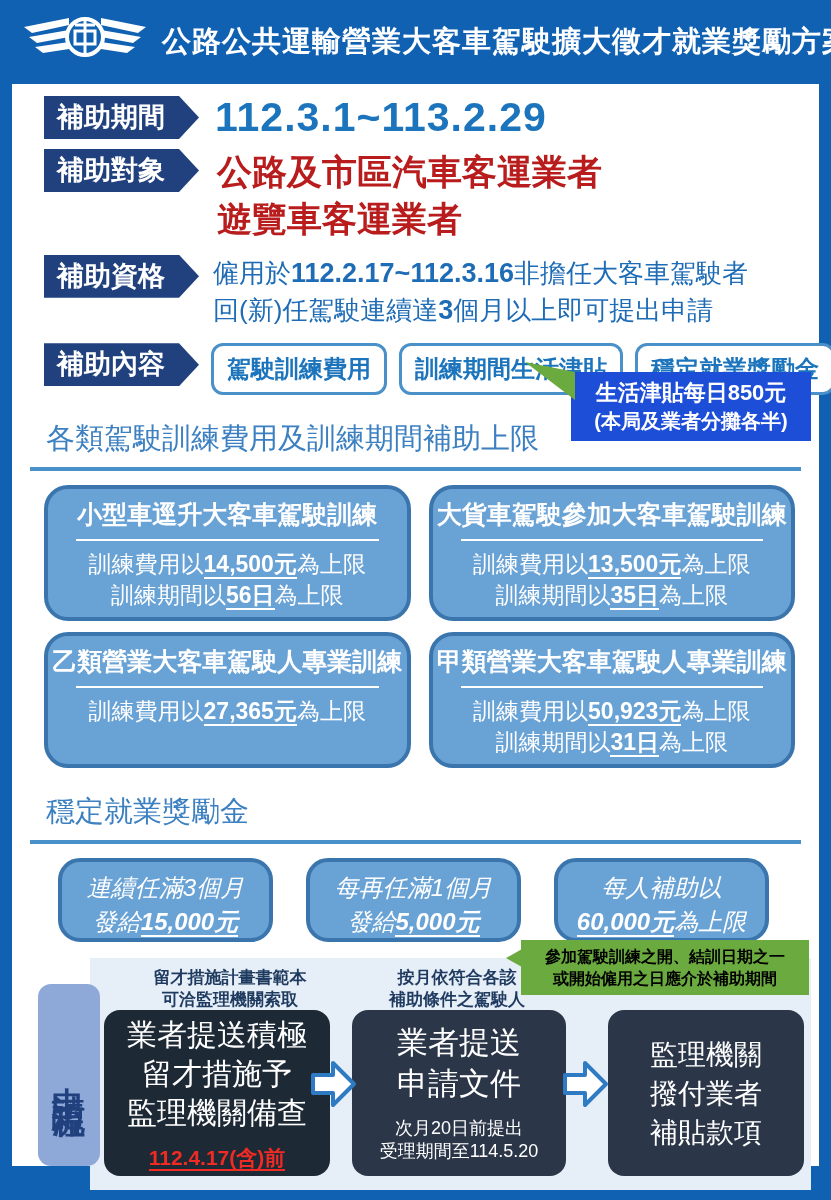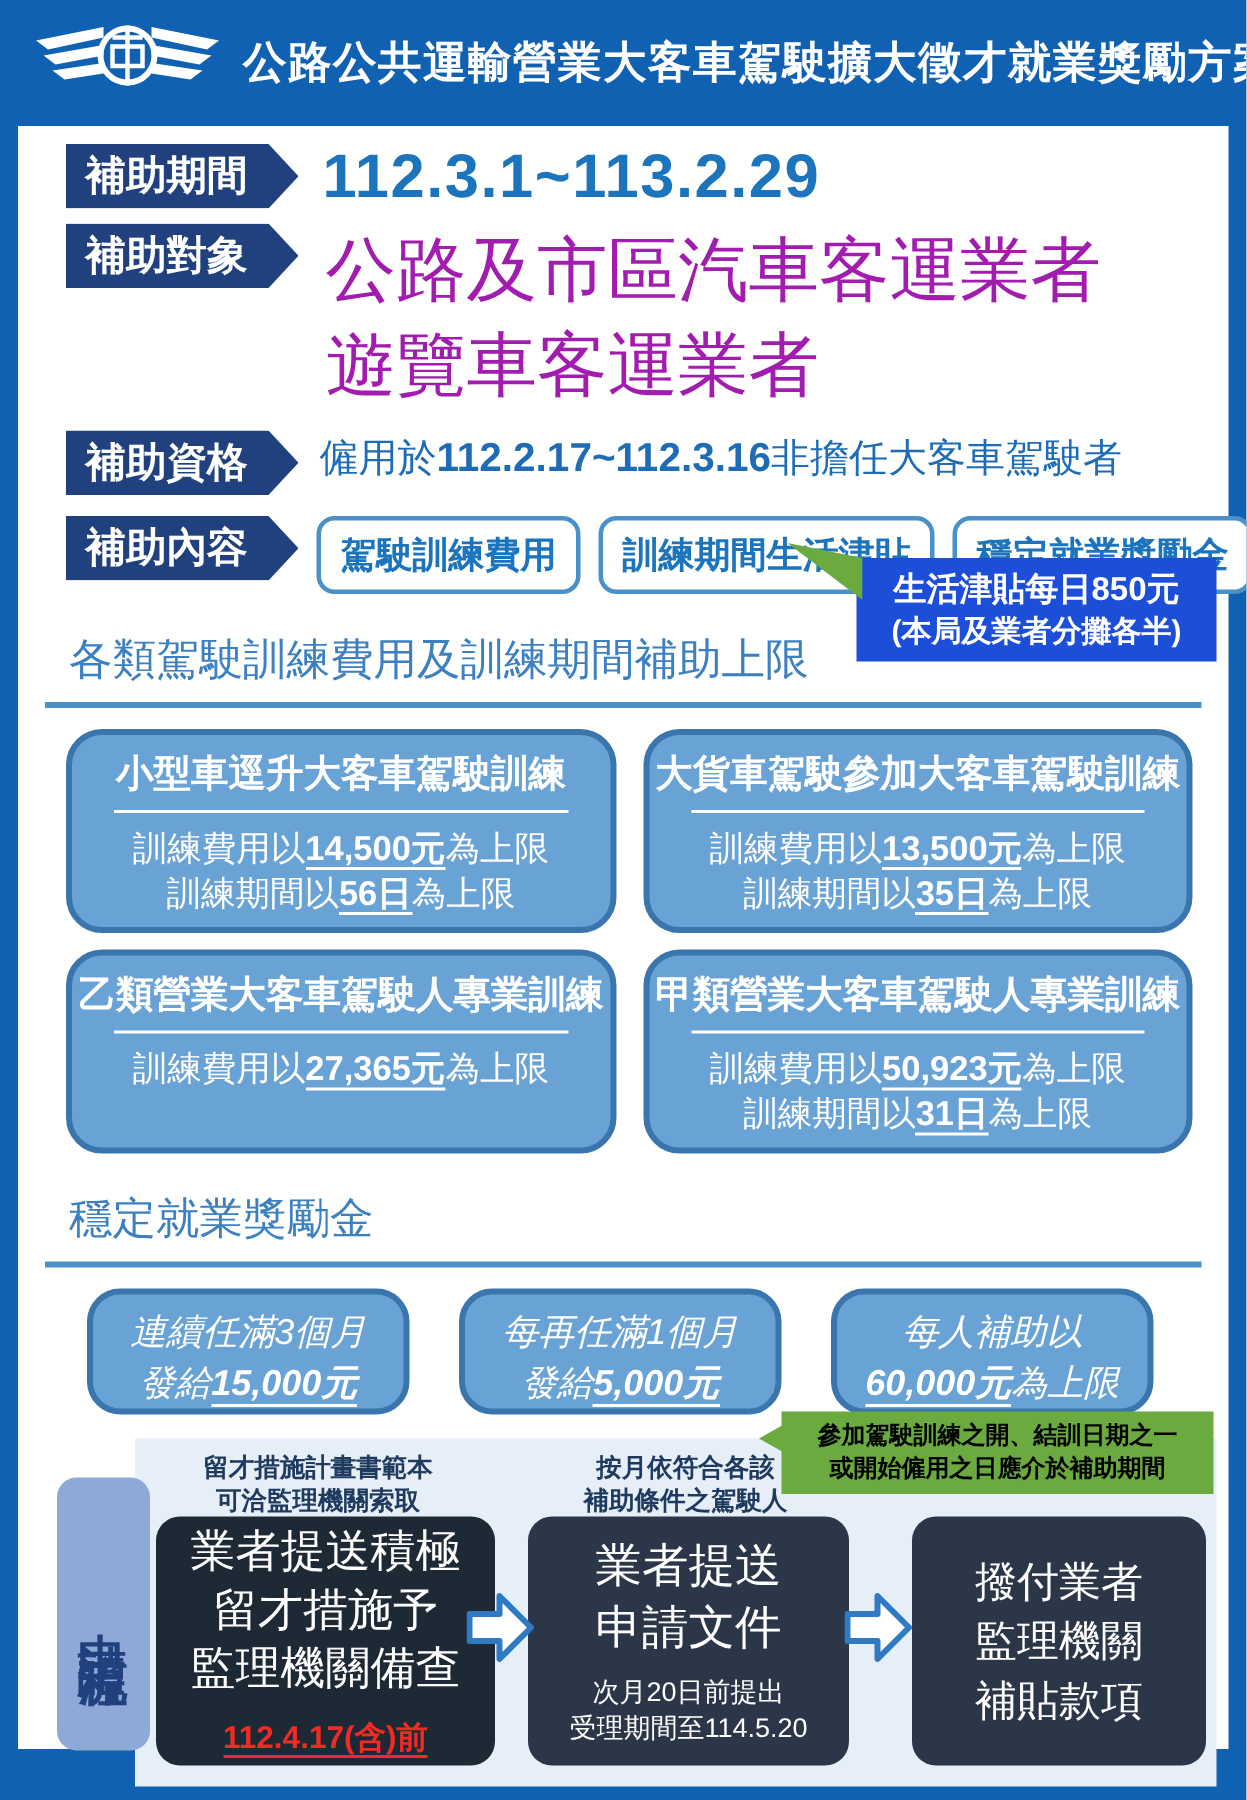--- a/index.html
+++ b/index.html
@@ -12,21 +12,21 @@
   
   .content{position:absolute;top:84px;left:12px;right:12px;bottom:34px;background:#ffffff;padding-top:8px;}
   
   .row{display:flex;align-items:flex-start;margin-left:32px;}
   .tag{flex:0 0 auto;background:#20407e;color:#fff;font-weight:bold;font-size:27px;
        padding:8px 34px 8px 13px;line-height:1;
        clip-path:polygon(0 0,calc(100% - 20px) 0,100% 50%,calc(100% - 20px) 100%,0 100%);}
   .period-row{margin-top:4px;align-items:center;}
   .period-value{color:#1c75bc;font-weight:bold;font-size:41px;margin-left:16px;line-height:1;letter-spacing:1px;}
   .target-row{margin-top:10px;}
-  .target-lines{margin-left:18px;color:#a21caf;font-weight:normal;font-size:47px;line-height:1.34;}
+  .target-lines{margin-left:18px;color:#b91c1c;font-weight:bold;font-size:35px;line-height:1.34;}
   .qual-row{margin-top:12px;}
   .qual-lines{margin-left:14px;color:#1e6cb5;font-size:26px;line-height:1.38;}
   .qual-lines b{font-size:27px;}
   .content-row{margin-top:14px;}
   .pills{display:flex;gap:12px;margin-left:12px;}
   .pill{border:3px solid #4a90c9;border-radius:12px;background:#fff;color:#1c75bc;
         font-weight:bold;font-size:24px;padding:7px 13px;white-space:nowrap;}
   
   .callout1{position:absolute;top:288px;right:8px;width:240px;background:#1d4ed8;color:#fff;
             font-weight:bold;text-align:center;padding:7px 6px;z-index:5;line-height:1.3;}
@@ -50,21 +50,21 @@
         color:#fff;text-align:center;font-size:24px;line-height:1.42;padding-top:9px;font-style:italic;}
   
   .flow{position:relative;height:238px;margin-top:16px;}
   .flow-panel{position:absolute;left:78px;right:8px;top:0;bottom:6px;background:#e6eef8;}
   .side-label{position:absolute;left:26px;top:26px;width:62px;height:182px;background:#8ea9d8;
               border-radius:13px;display:flex;align-items:center;justify-content:center;z-index:2;}
   .side-label span{writing-mode:vertical-rl;text-orientation:upright;color:#20407e;
                    font-weight:bold;font-size:33px;letter-spacing:7px;line-height:1;}
   .fnote{position:absolute;top:9px;color:#1f3a5f;font-weight:bold;font-size:17px;
          text-align:center;line-height:1.28;z-index:2;}
-  .fnote1{left:87px;width:226px;}
+  .fnote1{left:105px;width:226px;}
   .fnote2{left:338px;width:214px;}
   .callout2{position:absolute;top:-18px;right:10px;width:288px;background:#6aaa3f;color:#000000;
             font-weight:bold;font-size:16px;text-align:center;line-height:1.35;padding:6px 4px;z-index:6;}
   .callout2::before{content:'';position:absolute;left:-15px;top:9px;border:9px solid transparent;
                     border-right:16px solid #6aaa3f;border-left:0;}
   .step{position:absolute;top:52px;height:166px;border-radius:16px;color:#fff;text-align:center;
         z-index:3;display:flex;flex-direction:column;justify-content:center;}
   .step1{left:92px;width:226px;background:#1e2936;}
   .step2{left:340px;width:214px;background:#2b3648;}
   .step3{left:596px;width:196px;background:#2b3648;}
@@ -115,20 +115,21 @@
       <div class="target-lines">
         <div>公路及市區汽車客運業者</div>
         <div>遊覽車客運業者</div>
       </div>
     </div>
 
     <div class="row qual-row">
       <div class="tag">補助資格</div>
       <div class="qual-lines">
         <div><span>僱用於</span><b>112.2.17~112.3.16</b><span>非擔任大客車駕駛者</span></div>
+        <div><span>回(新)任駕駛連續達</span><b>3</b><span>個月以上即可提出申請</span></div>
       </div>
     </div>
 
     <div class="row content-row">
       <div class="tag">補助內容</div>
       <div class="pills">
         <div class="pill">駕駛訓練費用</div>
         <div class="pill">訓練期間生活津貼</div>
         <div class="pill">穩定就業獎勵金</div>
       </div>
@@ -233,22 +234,22 @@
           <div>受理期間至114.5.20</div>
         </div>
       </div>
 
       <svg class="flow-arrow arrow2" width="46" height="48" viewBox="0 0 46 48">
         <polygon points="2,15 22,15 22,3 43,24 22,45 22,33 2,33" fill="#ffffff" stroke="#2e7bc4" stroke-width="4" stroke-linejoin="round"></polygon>
       </svg>
 
       <div class="step step3">
         <div class="main">
+          <div>監理機關</div>
           <div>撥付業者</div>
-          <div>監理機關</div>
           <div>補貼款項</div>
         </div>
       </div>
     </div>
 
   </div>
 
 </div>
 
 </body></html>

